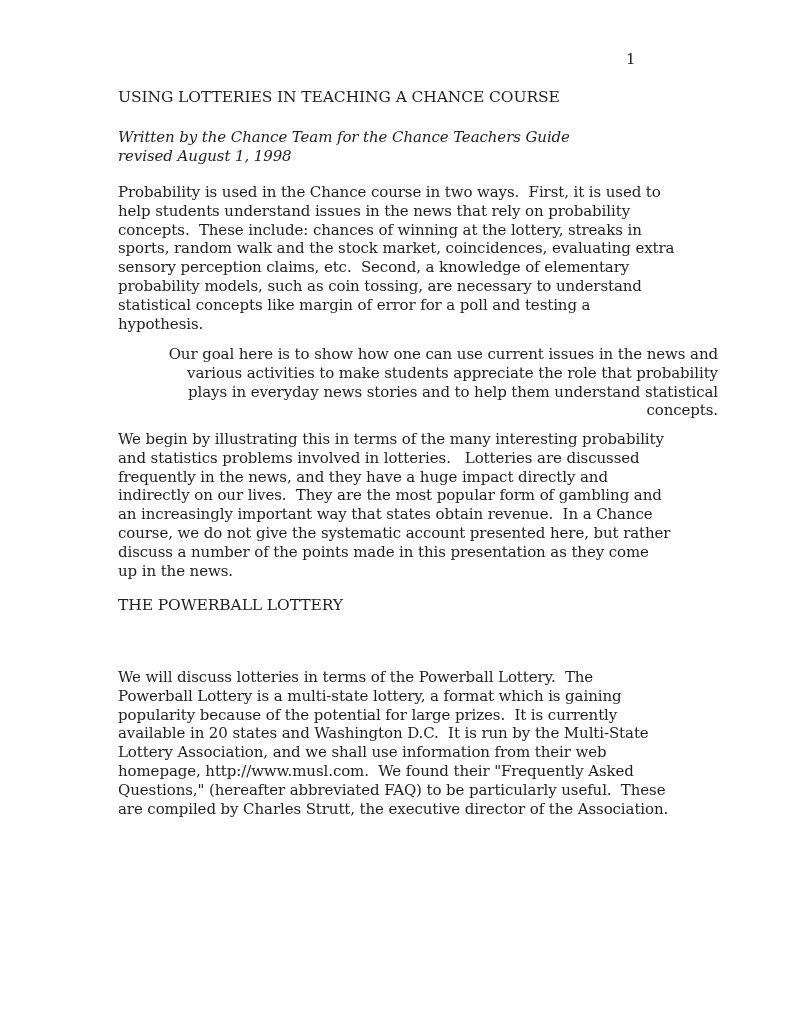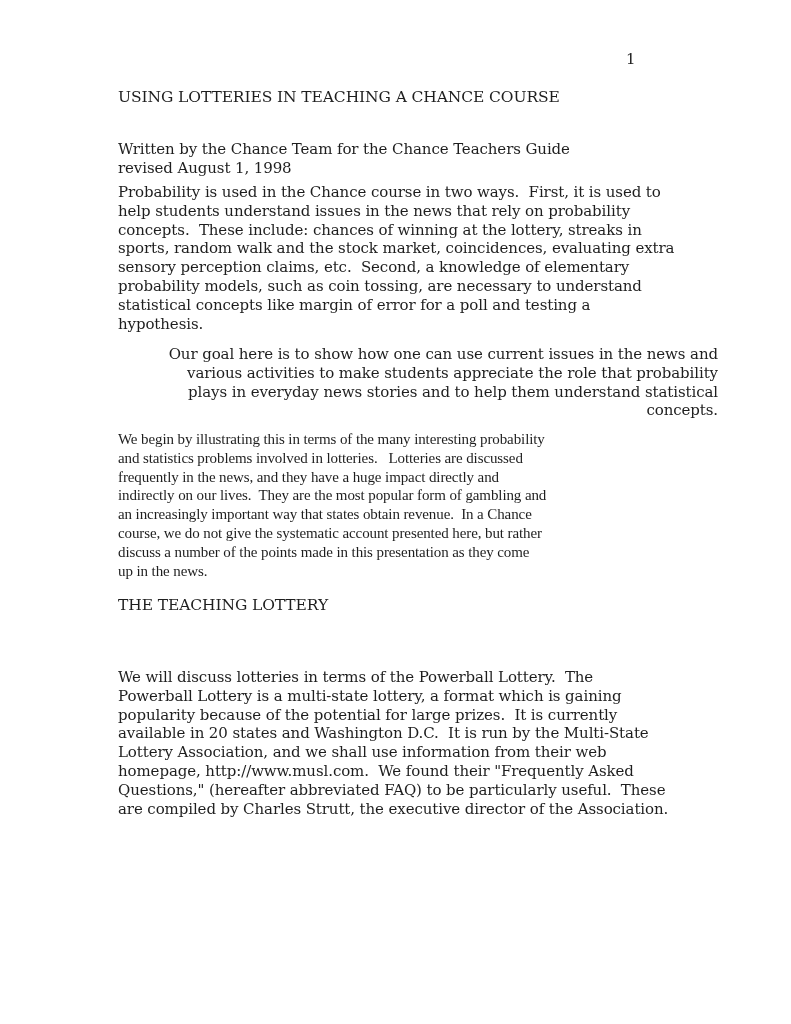--- a/index.html
+++ b/index.html
@@ -33,25 +33,26 @@
     font-size: 15px;
     line-height: 19px;
   }
   .doc-title {
     top: 80px;
     font-size: 15.5px;
     font-weight: normal;
     margin-top: 8px;
   }
   .byline {
-    top: 140px;
+    top: 128px;
+    font-style: italic;
   }
   .para-1 { top: 183px; }
   .para-2 { top: 345px; text-align: right; }
-  .para-3 { top: 430px; font-family: Liberation Serif, serif; }
+  .para-3 { top: 430px; }
   .section-heading {
     top: 596px;
     font-size: 15.5px;
     font-weight: normal;
   }
   .para-4 { top: 668px; }
   .para-5 { top: 795px; }
 </style>
 </head>
 <body>
@@ -81,21 +82,21 @@
 
   <p class="block para-3">We begin by illustrating this in terms of the many interesting probability
 and statistics problems involved in lotteries.   Lotteries are discussed
 frequently in the news, and they have a huge impact directly and
 indirectly on our lives.  They are the most popular form of gambling and
 an increasingly important way that states obtain revenue.  In a Chance
 course, we do not give the systematic account presented here, but rather
 discuss a number of the points made in this presentation as they come
 up in the news.</p>
 
-  <h2 class="block section-heading">THE TEACHING LOTTERY</h2>
+  <h2 class="block section-heading">THE POWERBALL LOTTERY</h2>
 
   <p class="block para-4">We will discuss lotteries in terms of the Powerball Lottery.  The
 Powerball Lottery is a multi-state lottery, a format which is gaining
 popularity because of the potential for large prizes.  It is currently
 available in 20 states and Washington D.C.  It is run by the Multi-State
 Lottery Association, and we shall use information from their web
 homepage, http://www.musl.com.  We found their "Frequently Asked
 Questions," (hereafter abbreviated FAQ) to be particularly useful.  These
 are compiled by Charles Strutt, the executive director of the Association.</p>
 

